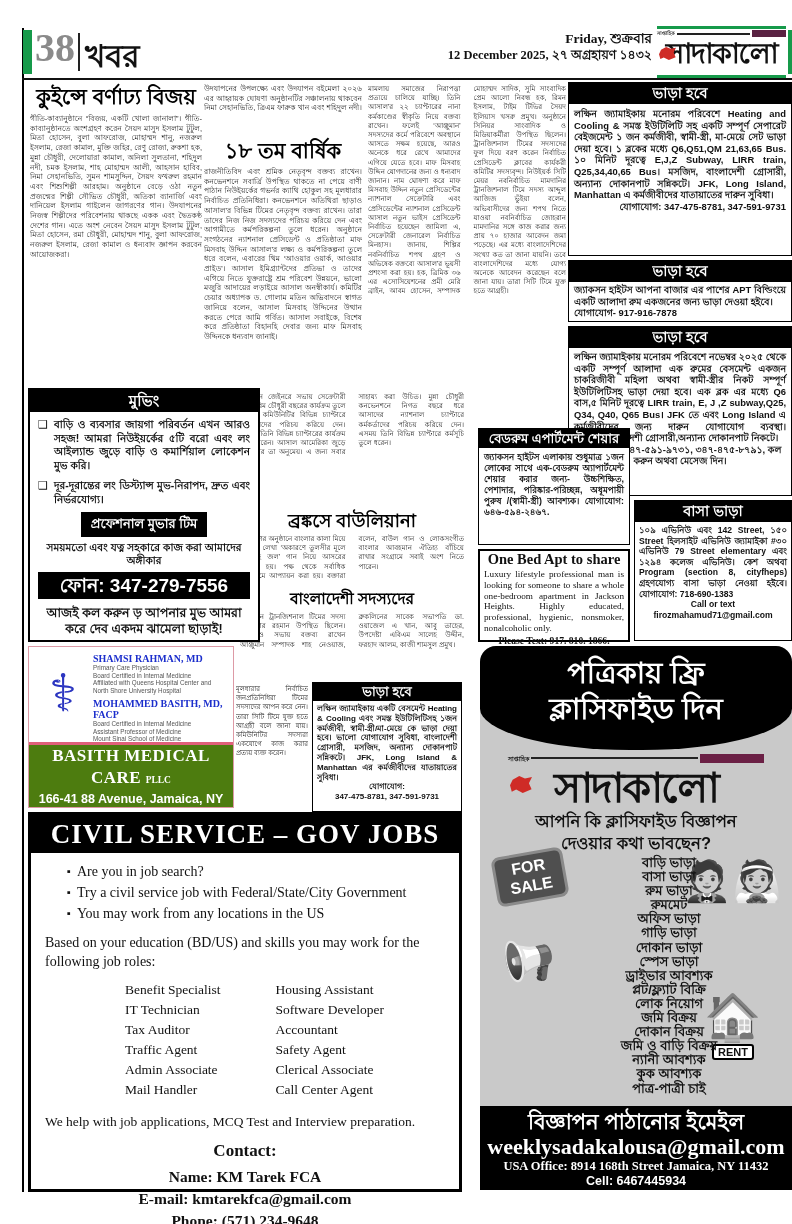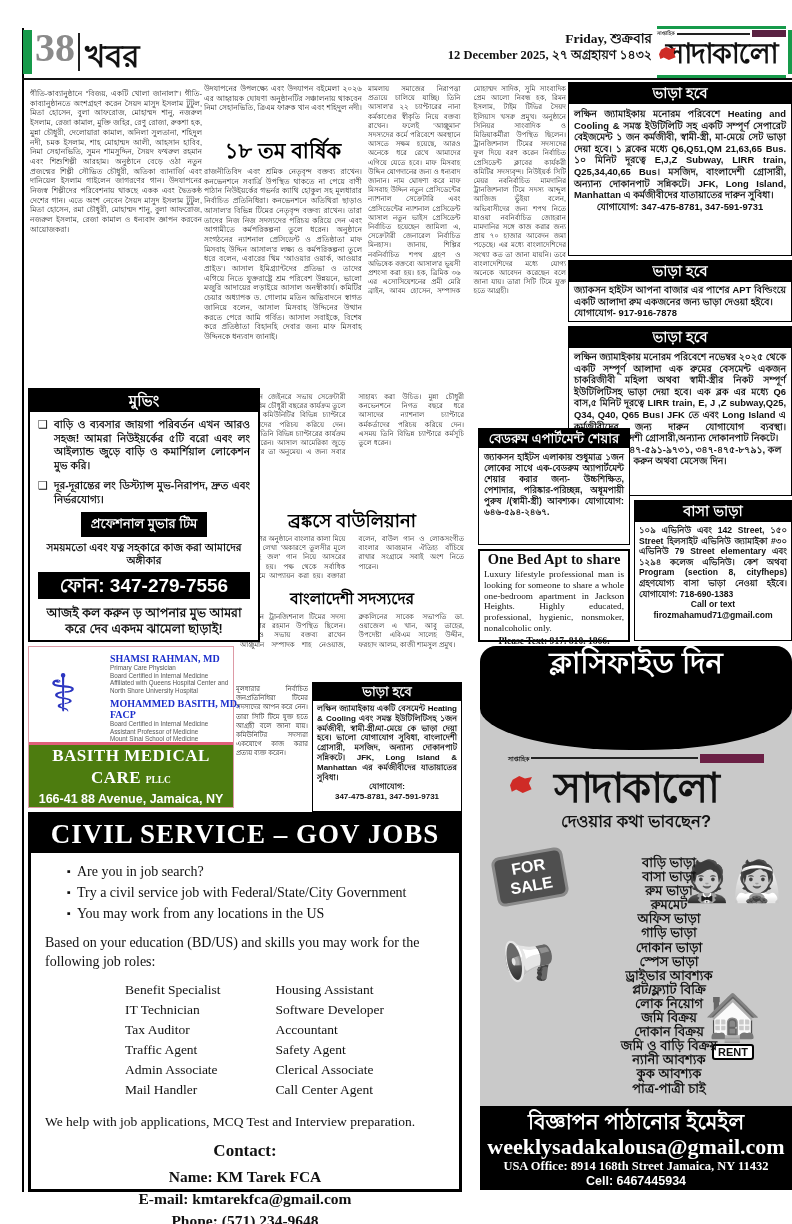--- a/index.html
+++ b/index.html
@@ -49,20 +49,21 @@
       <span style="width:34px;height:7px;background:#5a2242;"></span>
     </div>
     <div class="abs" style="left:0;top:12px;width:129px;font-size:28px;font-weight:800;letter-spacing:-1.5px;line-height:32px;text-align:center;">সাদাকালো</div>
     <div class="abs nymap" style="left:2px;top:21px;width:17px;height:13px;"></div>
     <div class="abs" style="right:0;top:4px;width:4px;height:44px;background:#169a4a;"></div>
     <div class="abs" style="left:0;top:49px;width:129px;height:3px;background:#169a4a;"></div>
   </div>
   <div class="abs" style="left:22px;top:78px;width:770px;height:2px;background:#111;"></div>
 
   <div class="abs" style="left:30px;top:84px;width:172px;">
+    <div class="artH" style="font-size:21px;line-height:25px;">কুইন্সে বর্ণাঢ্য বিজয়</div>
     <div class="b" style="margin-top:5px;height:272px;">গীতি-কাব্যানুষ্ঠানে “বিজয়, একটি খোলা জানালা”। গীতি-কাব্যানুষ্ঠানতে অংশগ্রহণ করেন সৈয়দ মাসুদ ইসলাম টুটুল, মিতা হোসেন, বুলা আফরোজ, মোহাম্মদ শানু, নজরুল ইসলাম, রেজা কামাল, মুক্তি জহির, রেণু রোজা, রুকশা হক, মুন্না চৌধুরী, দেলোয়ারা কামাল, অনিলা সুলতানা, শহিদুল নদী, চমক ইসলাম, শাহ মোহাম্মদ আলী, আহসান হাবিব, নিমা সেহানভিতি, সুমন শামসুদ্দিন, সৈয়দ ফখরুল রহমান এবং শিশুশিল্পী আরহাম। অনুষ্ঠানে বেড়ে ওঠা নতুন প্রজন্মের শিল্পী সৌভিত চৌধুরী, অতিকা ব্যানার্জি এবং দানিয়েল ইসলাম গাইলেন জাগরণের গান। উদযাপনের নিজস্ব শিল্পীদের পরিবেশনায় থাকছে একক এবং দ্বৈতকণ্ঠ দেশের গান। এতে অংশ নেবেন সৈয়দ মাসুদ ইসলাম টুটুল, মিতা হোসেন, রমা চৌধুরী, মোহাম্মদ শানু, বুলা আফরোজ, নজরুল ইসলাম, রেজা কামাল ও ধন্যবাদ জ্ঞাপন করবেন আয়োজকরা।</div>
   </div>
 
   <div class="abs" style="left:204px;top:84px;width:158px;">
     <div class="b" style="height:50px;">উদযাপনের উপলক্ষ্যে এবং উদযাপন বইমেলা ২০২৬ এর আহ্বায়ক ঘোষণা অনুষ্ঠানটির সঞ্চালনায় থাকবেন নিমা সেহানভিতি, ত্রিএম ফারুক খান এবং শহিদুল নদী।</div>
     <div class="artH" style="font-size:21px;line-height:27px;margin:3px 0;">১৮ তম বার্ষিক</div>
     <div class="b" style="height:220px;">রাজনীতিবিদ এবং শ্রমিক নেতৃবৃন্দ বক্তব্য রাখেন। কনভেনশনে সবার্ত্রি উপস্থিত থাকতে না পেয়ে বাণী পাঠান নিউইয়র্কের গভর্নর ক্যাথি হোকুল সহ মূলধারার নির্বাচিত প্রতিনিধিরা। কনভেনশনে অতিথিরা ছাড়াও আসাল'র বিভিন্ন টিমের নেতৃবৃন্দ বক্তব্য রাখেন। তারা তাদের নিজ নিজ সদস্যদের পরিচয় করিয়ে দেন এবং আগামীতে কর্মপরিকল্পনা তুলে ধরেন। অনুষ্ঠানে সংগঠনের ন্যাশনাল প্রেসিডেন্ট ও প্রতিষ্ঠাতা মাফ মিসবাহ উদ্দিন আসাল'র লক্ষ্য ও কর্মপরিকল্পনা তুলে ধরে বলেন, এবারের থিম ‘আওয়ার ওয়ার্ক, আওয়ার প্রাইড'। আসাল ইমিগ্র্যান্টদের প্রতিভা ও তাদের এগিয়ে নিতে যুক্তরাষ্ট্রে শ্রম পরিবেশ উন্নয়নে, ভালো মজুরি আদায়ের লড়াইয়ে আসাল অনস্বীকার্য। কমিটির চেয়ার অধ্যাপক ড. গোলাম মতিন অভিবাদনে স্বাগত জানিয়ে বলেন, আসাল মিসবাহ উদ্দিনের উত্থান করতে পেরে আমি গর্বিত। আসাল সবাইকে, বিশেষ করে প্রতিষ্ঠাতা বিহানহি দেবার জন্য মাফ মিসবাহ উদ্দিনকে ধন্যবাদ জানাই।</div>
   </div>
 
   <div class="abs b2 cols2" style="left:368px;top:84px;width:198px;height:340px;">মামলায় সমাজের নিরাপত্তা প্রত্যয়ে চালিয়ে যাচ্ছি। তিনি আসাল'র ২২ চ্যাপ্টারের নানা কর্মকাণ্ডের স্বীকৃতি নিয়ে বক্তব্য রাখেন। ফলেই ‘আঞ্জুমান' সদস্যদের কর্মে পরিবেশে অবস্থানে আসতে সক্ষম হয়েছে, আরও অনেকে ধরে রেখে আমাদের এগিয়ে যেতে হবে। মাফ মিসবাহ উদ্দিন যোগদানের জন্য ও ধন্যবাদ জানান। নাম ঘোষণা করে মাফ মিসবাহ উদ্দিন নতুন প্রেসিডেন্টের ন্যাশনাল সেক্রেটারি এবং প্রেসিডেন্টের ন্যাশনাল প্রেসিডেন্ট আসাল নতুন ভাইস প্রেসিডেন্ট নির্বাচিত হয়েছেন জামিলা এ, সেক্রেটারী জেনারেল নির্বাচিত মিনহাস। জানায়, শিল্পির নবনির্বাচিত শপথ গ্রহণ ও অভিষেক বক্তব্যে আসাল'র ভূয়সী প্রশংসা করা হয়। হক, ত্রিমিক ৩৬ এর এসোসিয়েশনের প্রমী মেরি ব্রাইন, আবম হোসেন, সম্পাদক মোহাম্মদ সাদিক, সুমি সাংবাদিক প্রেম আলো নিবন্ধ হক, রিমন ইসলাম, টাইম টিভির সৈয়দ ইলিয়াস খসরু প্রমুখ। অনুষ্ঠানে সিনিয়র সাংবাদিক ও মিডিয়াকর্মীরা উপস্থিত ছিলেন। ট্রানজিশনাল টিমের সদস্যদের ফুল দিয়ে বরণ করেন নির্বাচিত প্রেসিডেন্ট ক্লাবের কার্যকরী কমিটির সদস্যবৃন্দ। নিউইয়র্ক সিটি মেয়র নবনির্বাচিত মামদানির ট্রানজিশনাল টিমে সদস্য আব্দুল আজিজ ভুঁইয়া বলেন, অভিবাসীদের জন্য শপথ নিতে যাওয়া নবনির্বাচিত জোহরান মামদানির সঙ্গে কাজ করার জন্য প্রায় ৭০ হাজার আবেদন জমা পড়েছে। এর মধ্যে বাংলাদেশিদের সংখ্যা কত তা জানা যায়নি। তবে বাংলাদেশিদের মধ্যে যোগ্য অনেকে আবেদন করেছেন বলে জানা যায়। তারা সিটি টিমে যুক্ত হতে আগ্রহী।</div>
@@ -91,21 +92,21 @@
         <span class="blackbar" style="display:inline-block;font-size:13px;padding:2px 10px;">প্রফেশনাল মুভার টিম</span>
       </div>
       <div class="ctr" style="font-size:10.5px;font-weight:700;line-height:13px;margin-top:4px;">সময়মতো এবং যত্ন সহকারে কাজ করা আমাদের অঙ্গীকার</div>
       <div class="blackbar" style="font-size:19px;line-height:27px;margin-top:5px;">ফোন: 347-279-7556</div>
       <div class="ctr" style="font-size:12.5px;font-weight:700;line-height:16px;margin-top:6px;">আজই কল করুন ড় আপনার মুভ আমরা করে দেব একদম ঝামেলা ছাড়াই!</div>
     </div>
   </div>
 
   <div class="abs" style="left:28px;top:646px;width:206px;height:162px;border:1px solid #dd9aa6;box-sizing:border-box;background:#fff;">
     <div class="abs" style="left:8px;top:6px;width:52px;font-size:52px;line-height:80px;color:#2b35c0;text-align:center;">⚕</div>
-    <div class="abs" style="left:64px;top:6px;width:138px;margin-left:17px;">
+    <div class="abs" style="left:64px;top:6px;width:138px;">
       <div class="serif" style="font-size:10px;font-weight:800;color:#1b2ecc;">SHAMSI RAHMAN, MD</div>
       <div class="doc-lines">
           <div>Primary Care Physician</div>
           <div>Board Certified in Internal Medicine</div>
           <div>Affiliated with Queens Hospital Center and</div>
           <div>North Shore University Hospital</div>
         </div>
       <div class="serif" style="font-size:10px;font-weight:700;color:#1b2ecc;margin-top:4px;">MOHAMMED BASITH, MD, FACP</div>
       <div class="doc-lines">
           <div>Board Certified in Internal Medicine</div>
@@ -164,21 +165,21 @@
           <div>Name: KM Tarek FCA</div>
           <div>E-mail: kmtarekfca@gmail.com</div>
           <div>Phone: (571) 234-9648</div>
         </div>
     </div>
   </div>
 
   <div class="abs adbox" style="left:568px;top:82px;width:224px;height:174px;">
     <div class="adhd">ভাড়া হবে</div>
     <div class="adbody"><span>লক্ষিন জ্যামাইকায় মনোরম পরিবেশে Heating and Cooling &amp; সমস্ত ইউটিলিটি সহ একটি সম্পূর্ণ সেপারেট বেইজমেন্ট ১ জন কর্মজীবী, স্বামী-স্ত্রী, মা-মেয়ে সেট ভাড়া দেয়া হবে। ১ ব্লকের মধ্যে Q6,Q51,QM 21,63,65 Bus. ১০ মিনিট দূরত্বে E,J,Z Subway, LIRR train, Q25,34,40,65 Bus। মসজিদ, বাংলাদেশী গ্রোসারী, অন্যান্য দোকানপাট সন্নিকটে। JFK, Long Island, Manhattan এ কর্মজীবীদের যাতায়াতের দারুন সুবিধা।</span>
-      <div style="text-align:center;">যোগাযোগ: 347-475-8781, 347-591-9731</div>
+      <div style="text-align:right;">যোগাযোগ: 347-475-8781, 347-591-9731</div>
     </div>
   </div>
   <div class="abs adbox" style="left:568px;top:260px;width:224px;height:62px;">
     <div class="adhd">ভাড়া হবে</div>
     <div class="adbody" style="padding:2px 5px;"><span>জ্যাকসন হাইটস আপনা বাজার এর পাশের APT বিল্ডিংয়ে একটি আলাদা রুম একজনের জন্য ভাড়া দেওয়া হইবে।</span>
       <div>যোগাযোগ- 917-916-7878</div>
     </div>
   </div>
   <div class="abs adbox" style="left:568px;top:326px;width:224px;height:170px;">
     <div class="adhd">ভাড়া হবে</div>
@@ -208,32 +209,34 @@
     <div class="adbody" style="font-size:8.8px;line-height:11px;padding:4px 5px;">জ্যাকসন হাইটস এলাকায় শুধুমাত্র ১জন লোকের সাথে এক-বেডরুম অ্যাপার্টমেন্ট শেয়ার করার জন্য- উচ্চশিক্ষিত, পেশাদার, পরিষ্কার-পরিচ্ছন্ন, অধূমপায়ী পুরুষ /(স্বামী-স্ত্রী) আবশ্যক। যোগাযোগ: ৬৪৬-৫৯৪-২৪৬৭.</div>
   </div>
   <div class="abs adbox serif" style="left:478px;top:549px;width:152px;height:93px;border-width:2px;">
     <div class="ctr serif" style="font-size:14.5px;font-weight:800;line-height:17px;">One Bed Apt to share</div>
     <div style="font-size:9.2px;line-height:10.8px;padding:1px 4px;text-align:justify;">Luxury lifestyle professional man is looking for someone to share a whole one-bedroom apartment in Jackson Heights. Highly educated, professional, hygienic, nonsmoker, nonalcoholic only.</div>
     <div class="ctr" style="font-size:9.6px;font-weight:800;">Please Text: 917. 810. 1866.</div>
   </div>
 
   <div class="abs" style="left:480px;top:646px;width:312px;height:460px;background:#c9c9c9;border-radius:16px 16px 0 0;">
     <div class="abs blackbar" style="left:0;top:0;width:312px;height:104px;border-radius:16px 16px 48% 48% / 16px 16px 40% 40%;">
+      <div style="font-size:29px;line-height:38px;margin-top:8px;">পত্রিকায় ফ্রি</div>
       <div style="font-size:29px;line-height:34px;">ক্লাসিফাইড দিন</div>
     </div>
     <div class="abs" style="left:28px;top:108px;width:256px;">
       <div style="display:flex;">
         <span style="font-size:6px;font-weight:700;">সাপ্তাহিক</span>
         <span class="mini-line"></span>
         <span style="width:64px;height:9px;background:#6b2045;"></span>
       </div>
       <div class="ctr" style="font-size:41px;font-weight:800;letter-spacing:-2px;line-height:46px;position:relative;">সাদাকালো</div>
       <div class="abs nymap" style="left:2px;top:22px;width:22px;height:17px;"></div>
     </div>
     <div class="abs ctr" style="left:0;top:164px;width:312px;">
+      <div style="font-size:16.5px;font-weight:800;line-height:22px;">আপনি কি ক্লাসিফাইড বিজ্ঞাপন</div>
       <div style="font-size:16.5px;font-weight:800;line-height:22px;">দেওয়ার কথা ভাবছেন?</div>
     </div>
     <div class="abs ctr" style="left:14px;top:206px;width:66px;height:44px;background:#4f4f4f;border:3px solid #8a8a8a;border-radius:8px;transform:rotate(-10deg);color:#fff;font-weight:800;">
       <div style="font-size:16px;line-height:20px;margin-top:2px;">FOR</div>
       <div style="font-size:16px;line-height:17px;">SALE</div>
     </div>
     <div class="abs gray" style="right:10px;top:212px;font-size:40px;">🤵👰</div>
     <div class="abs gray" style="left:24px;top:290px;font-size:42px;transform:rotate(-12deg) scaleX(-1);">📢</div>
     <div class="abs" style="right:22px;top:346px;width:74px;text-align:center;">
       <div class="gray" style="font-size:46px;line-height:50px;">🏠</div>

